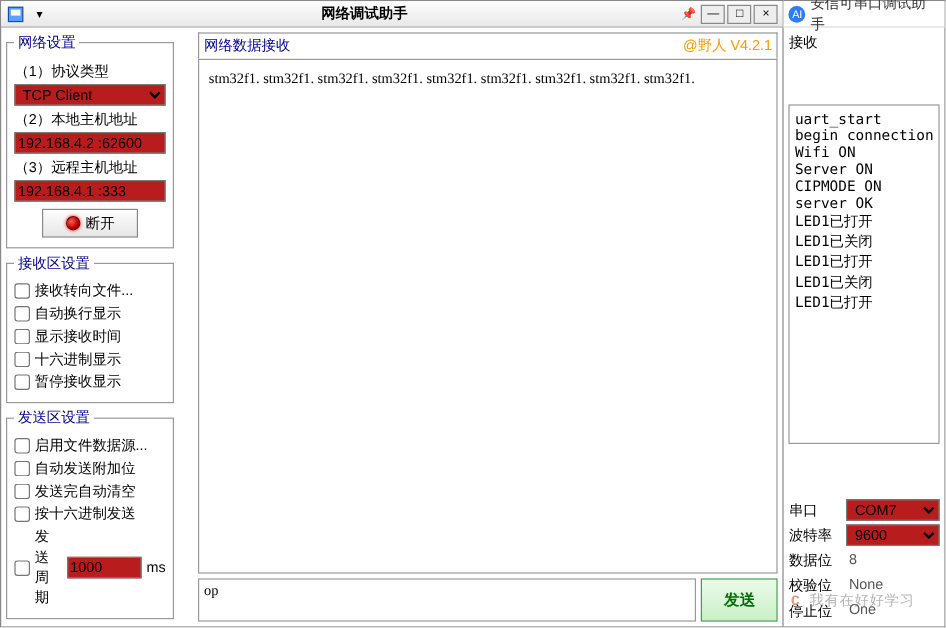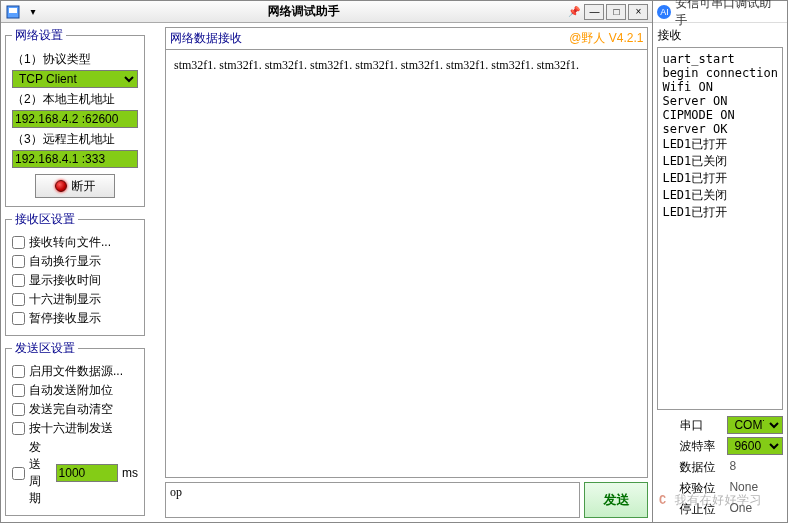--- a/index.html
+++ b/index.html
@@ -15,43 +15,43 @@
 .tb-icon { width: 16px; height: 16px; display: inline-flex; align-items: center; justify-content: center; font-size: 10px; cursor: default; }
 .tb-btn { width: 20px; height: 16px; border: 1px solid #888; background: #eee; font-size: 10px; display: inline-flex; align-items: center; justify-content: center; cursor: pointer; }
 .right-title-icon { width: 14px; height: 14px; border-radius: 50%; background: #2b7cff; color: #fff; font-size: 9px; display: inline-flex; align-items: center; justify-content: center; margin-right: 4px; }
 .right-titlebar { height: 22px; background: #fff; border-bottom: 1px solid #ddd; display: flex; align-items: center; padding: 0 4px; font-size: 12px; color: #333; }
 .body-area { flex: 1; display: flex; overflow: hidden; padding: 4px; gap: 20px; }
 
 .left-panel { width: 140px; display: flex; flex-direction: column; gap: 4px; }
 fieldset { border: 1px solid #999; padding: 4px 6px 6px; font-size: 12px; }
 legend { padding: 0 3px; color: #00008b; font-size: 12px; }
 .lbl { margin: 3px 0 2px; color: #000; }
-select, input[type=text] { width: 100%; font-size: 12px; border: 1px solid #7a7a7a; height: 18px; padding: 0 2px; background: #84cc16; }
+select, input[type=text] { width: 100%; font-size: 12px; border: 1px solid #7a7a7a; height: 18px; padding: 0 2px; background: #b91c1c; }
 .readonly { background: #f0f0f0; }
 .btn-disconnect { width: 80px; height: 24px; margin: 6px auto 2px; display: flex; align-items: center; justify-content: center; gap: 5px; border: 1px solid #888; background: linear-gradient(#fdfdfd,#e6e6e6); cursor: pointer; }
 .red-dot { width: 12px; height: 12px; background: radial-gradient(circle at 35% 35%, #ff5a5a, #c00000 60%, #800000); border-radius: 50%; border: 1px solid #600; box-shadow: 0 0 3px #f00; }
 .chk-row { display: flex; align-items: center; gap: 4px; margin: 2px 0; }
 .chk-row input[type=checkbox]{ width: 13px; height: 13px; }
 .link-row { margin-top: 4px; }
 .link { color: #0000ee; text-decoration: underline; cursor: pointer; margin-right: 8px; }
 .period-input { width: 38px; height: 16px; font-size: 11px; }
 
 .center-panel { flex: 1; display: flex; flex-direction: column; }
 .recv-header { border: 1px solid #999; border-bottom: none; padding: 2px 4px; display: flex; align-items: center; color: #00008b; font-size: 12px; }
 .recv-header .spacer { flex: 1; }
 .recv-header .brand { color: #ff9a00; font-size: 12px; }
 .recv-box { border: 1px solid #999; flex: 1; padding: 8px; font-family: Liberation Serif, serif; font-size: 12px; color: #000; background: #fff; overflow: auto; white-space: pre-wrap; word-break: break-all; }
 .send-row { height: 36px; display: flex; gap: 4px; margin-top: 4px; }
 .send-input { flex: 1; border: 1px solid #999; padding: 2px 4px; font-size: 12px; resize: none; font-family: "SimSun"; }
 .send-btn { width: 64px; border: 1px solid #4a9a4a; background: linear-gradient(#eafbea,#c8f0c8); color: #007000; font-weight: bold; cursor: pointer; font-size: 13px; }
 
-.right-body { flex: 1; display: flex; flex-direction: column; padding: 4px; }
+.right-body { flex: 1; display: flex; flex-direction: column; padding: 4px; gap: 40px; }
 .right-section-label { font-size: 12px; color: #000; margin-bottom: 3px; }
 .right-log { flex: 1; border: 1px solid #999; padding: 4px; font-family: "Consolas","SimSun",monospace; font-size: 12px; white-space: pre; overflow: auto; margin-bottom: 6px; }
-.serial-grid { display: grid; grid-template-columns: 42px 1fr; gap: 3px 6px; align-items: center; font-size: 12px; margin-left: 22px; }
+.serial-grid { display: grid; grid-template-columns: 42px 1fr; gap: 3px 6px; align-items: center; font-size: 12px; }
 .serial-grid select, .serial-grid .val { height: 18px; font-size: 12px; }
 .val { padding: 1px 2px; color: #555; }
 
 .watermark { position: fixed; right: 26px; bottom: 14px; font-size: 12px; color: rgba(120,120,120,.55); pointer-events: none; font-family: Liberation Mono, monospace; letter-spacing: .5px; }
 .watermark .c { color: rgba(200,80,50,.6); font-weight: bold; }
 </style>
 </head>
 <body>
 
 <div class="container">

